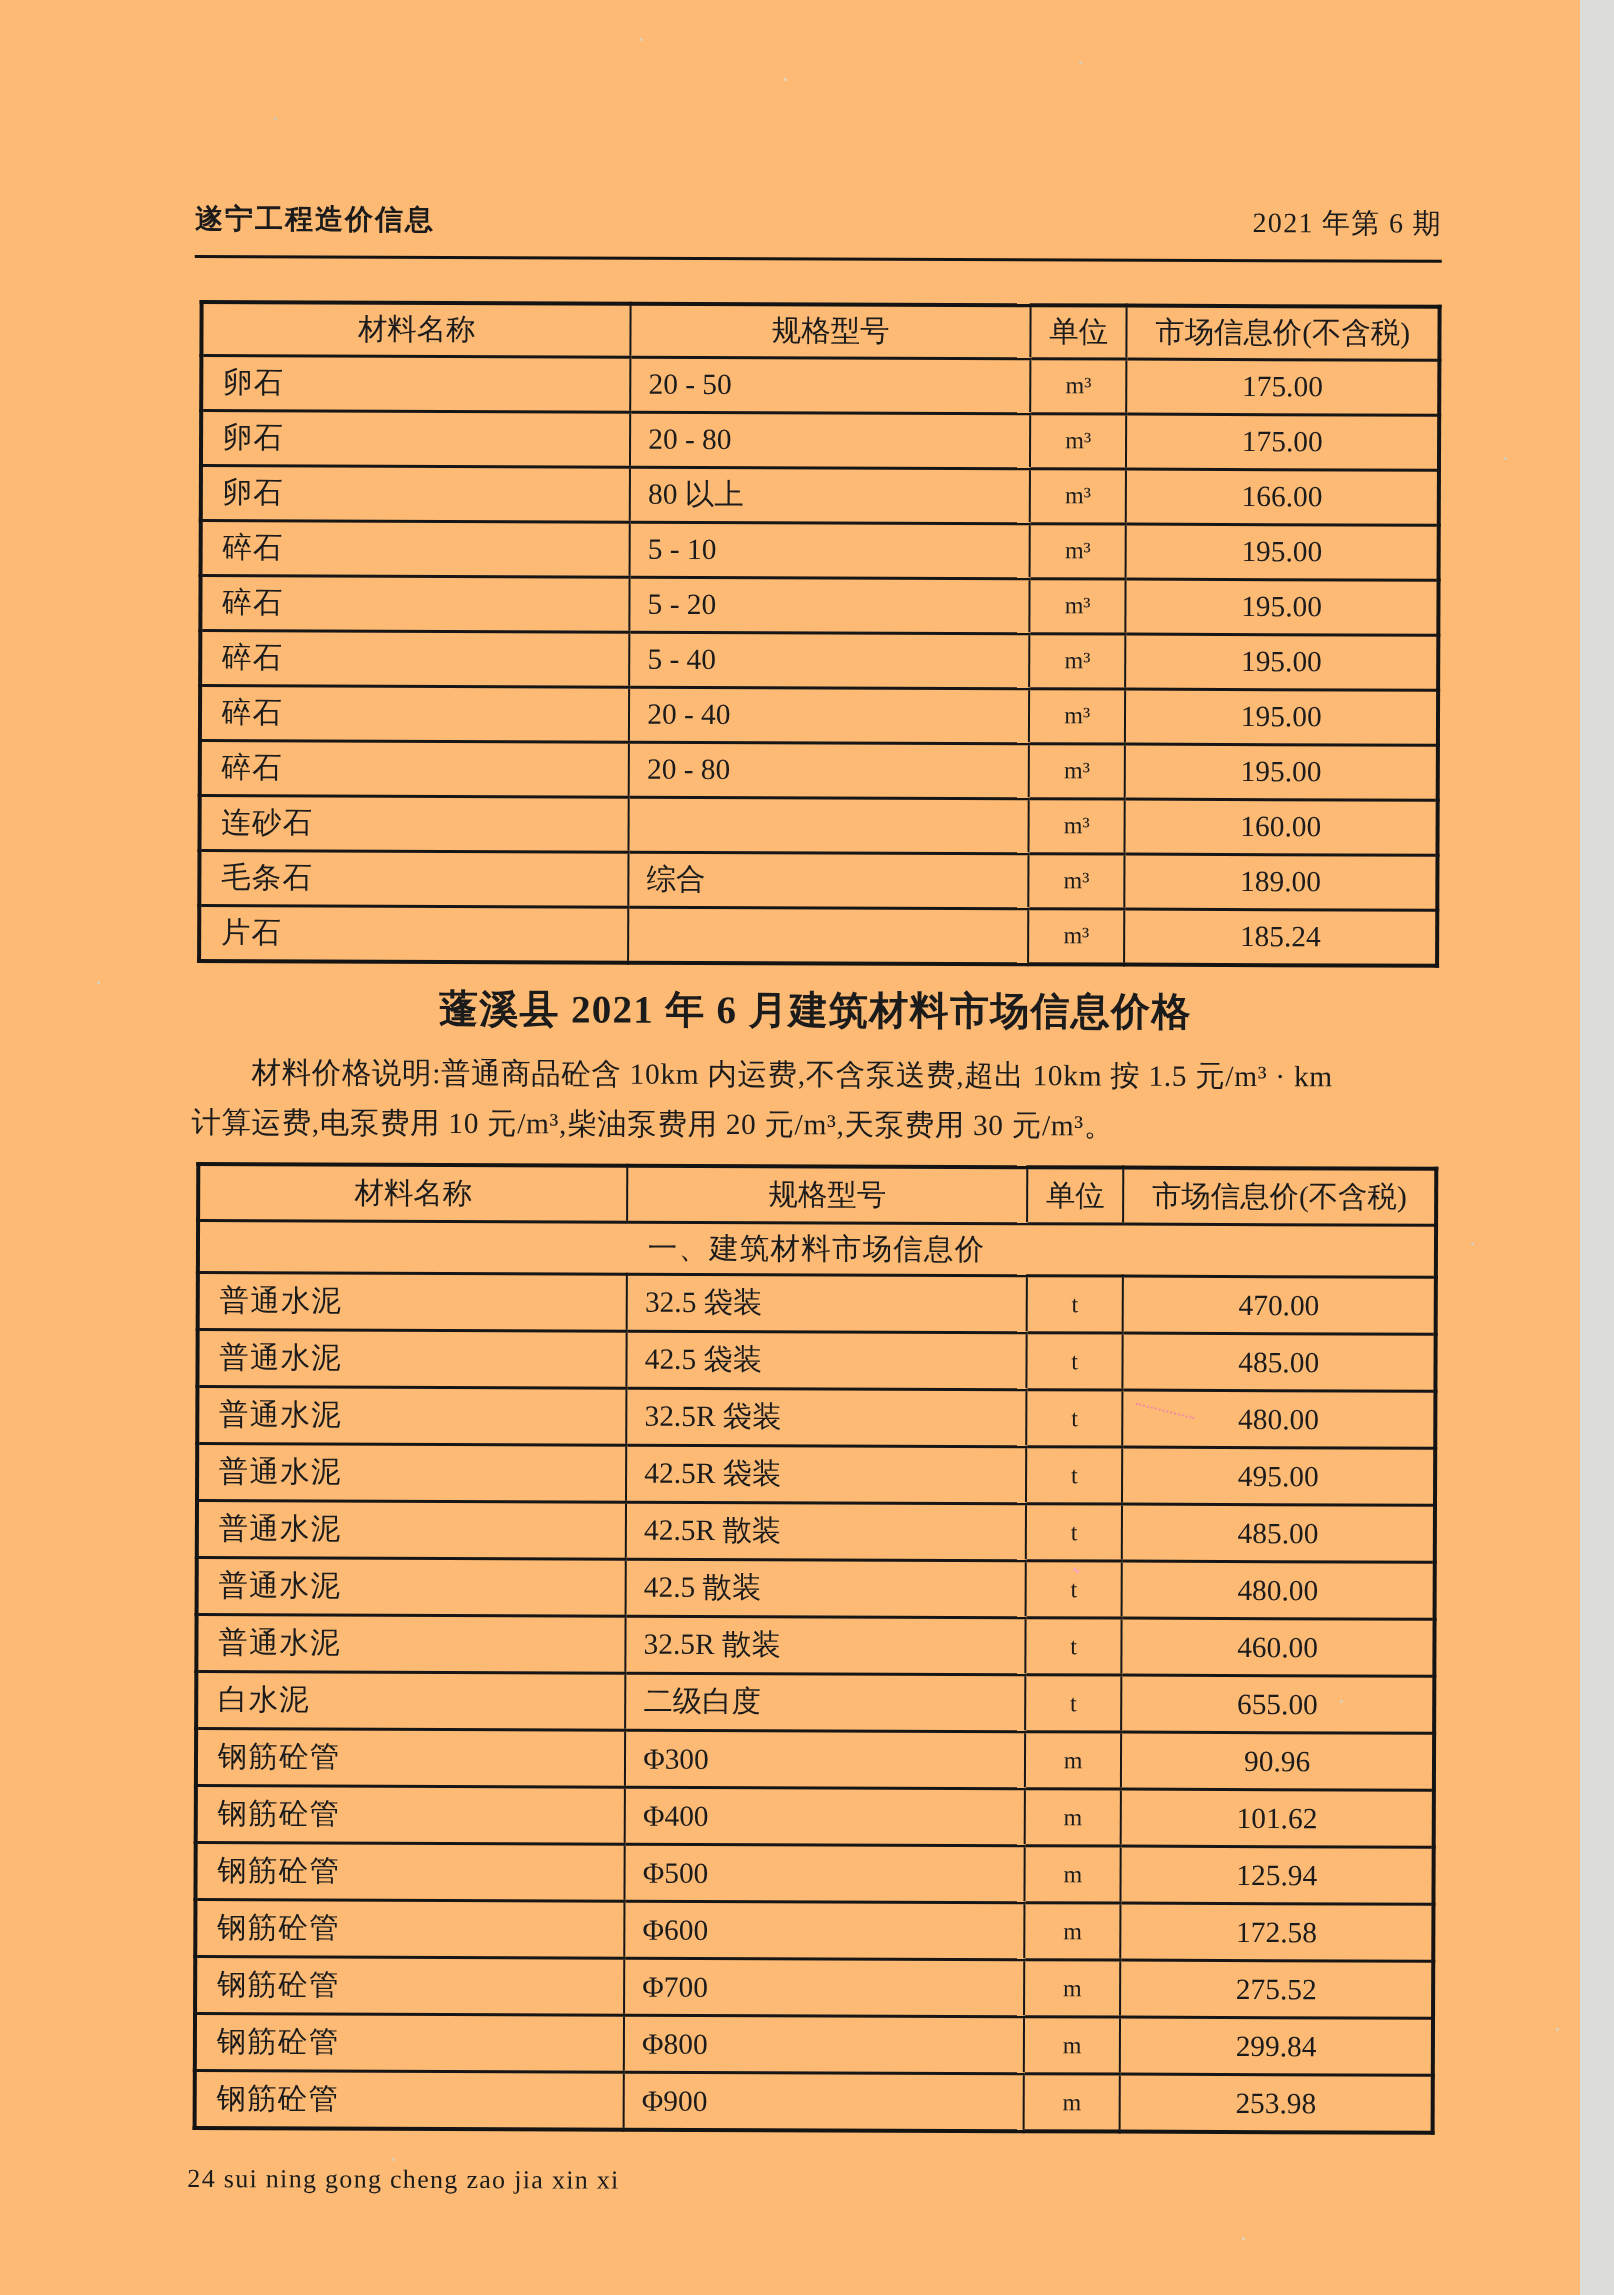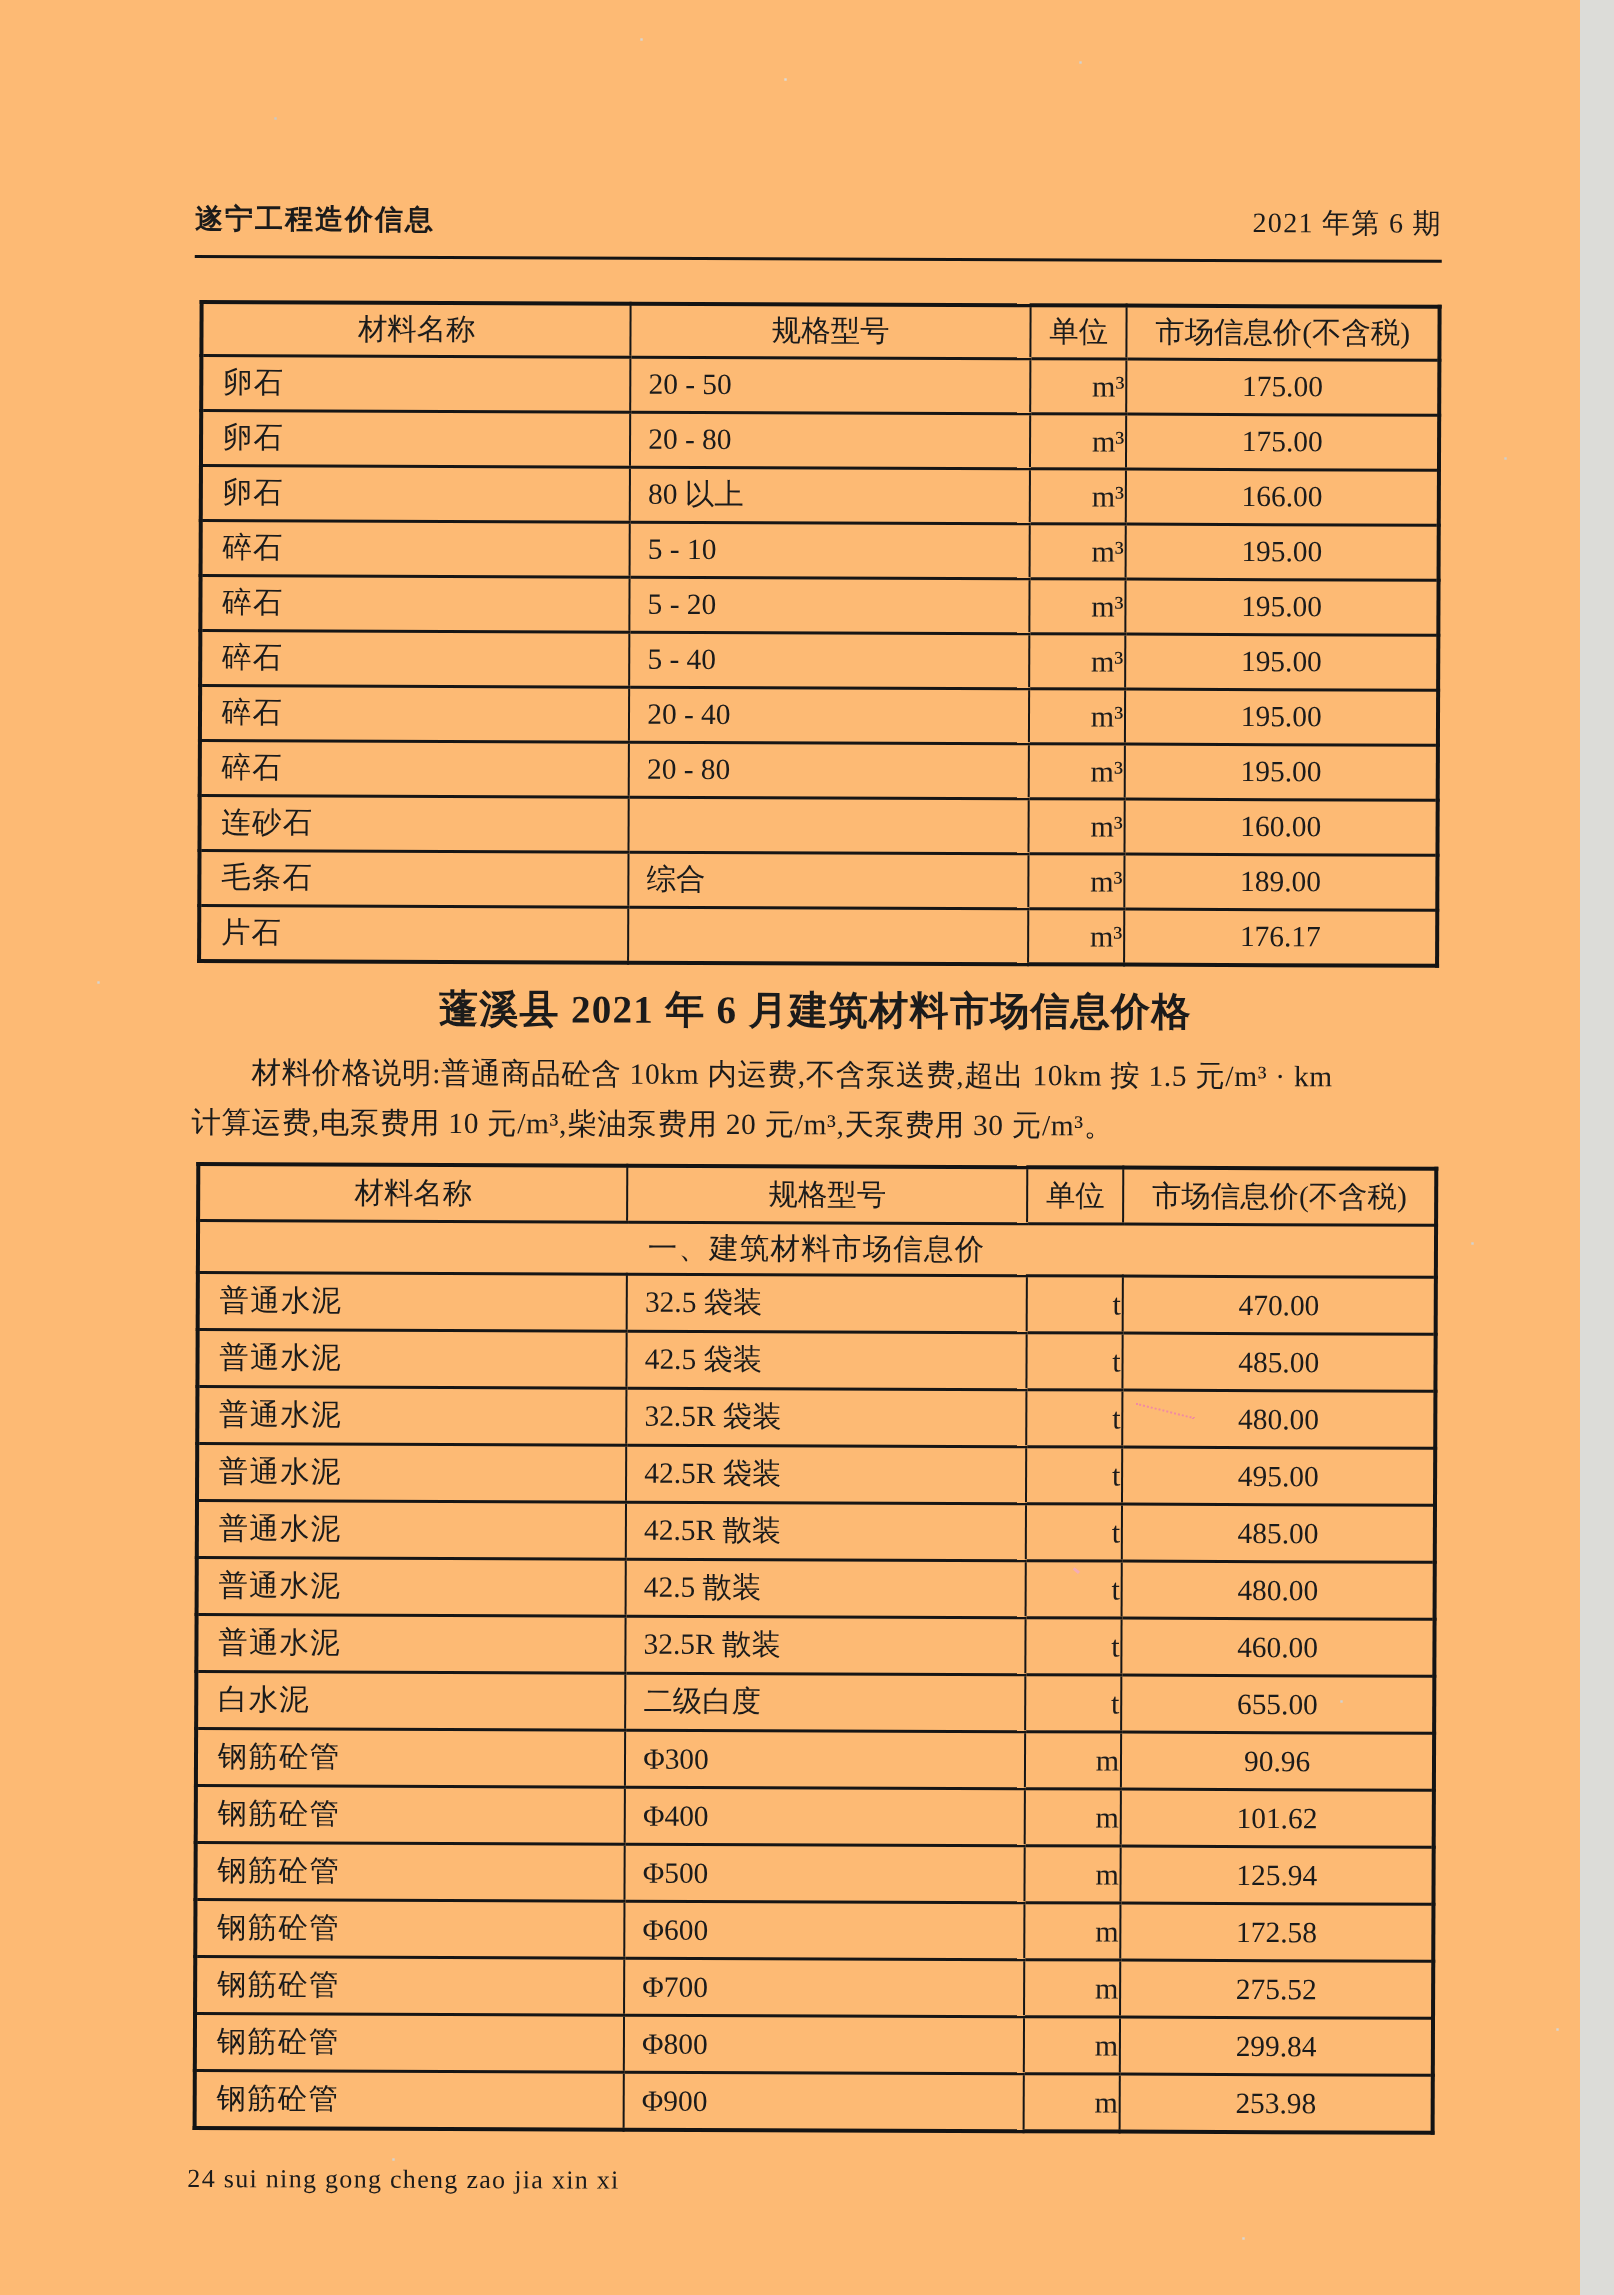--- a/index.html
+++ b/index.html
@@ -35,21 +35,21 @@
     overflow:hidden;white-space:nowrap;
   }
   .t1{margin-top:42px;}
   .t1 th{height:48px;text-align:center;}
   .t1 td{height:50px;}
   .t2{margin-top:15.7px;}
   .t2 th{height:51px;text-align:center;}
   .t2 td{height:52px;}
   td.c0{text-align:left;padding-left:19.6px;letter-spacing:1.3px;}
   td.c1{text-align:left;padding-left:17px;}
-  td.c2{text-align:right;font-size:30px;}
+  td.c2{text-align:center;font-size:24px;}
   td.c3{text-align:center;}
   tr.secrow td{height:47px;text-align:center;letter-spacing:1.3px;padding-left:0;}
 
   .title{margin:18.3px 0 0 0;font-size:39px;font-weight:bold;text-align:center;letter-spacing:1.3px;}
   .note{margin-top:11.8px;font-size:29.4px;line-height:50px;letter-spacing:0.7px;}
   .note-l1{text-indent:60px;}
   .footer{margin-top:34px;font-size:26px;letter-spacing:1.3px;}
 
   .pen-mark{position:absolute;left:1135px;top:1410px;width:60px;height:2.6px;
     background:transparent;border-top:2.6px dotted #ef7fae;transform:rotate(14deg);opacity:.8;}
@@ -143,21 +143,21 @@
           <tr>
             <td class="c0">毛条石</td>
             <td class="c1">综合</td>
             <td class="c2">m³</td>
             <td class="c3">189.00</td>
           </tr>
           <tr>
             <td class="c0">片石</td>
             <td class="c1"></td>
             <td class="c2">m³</td>
-            <td class="c3">176.17</td>
+            <td class="c3">185.24</td>
           </tr>
         </tbody>
     </table>
 
     <h1 class="title">蓬溪县 2021 年 6 月建筑材料市场信息价格</h1>
 
     <div class="note">
       <div class="note-l1">材料价格说明:普通商品砼含 10km 内运费,不含泵送费,超出 10km 按 1.5 元/m³ · km</div>
       <div class="note-l2">计算运费,电泵费用 10 元/m³,柴油泵费用 20 元/m³,天泵费用 30 元/m³。</div>
     </div>

